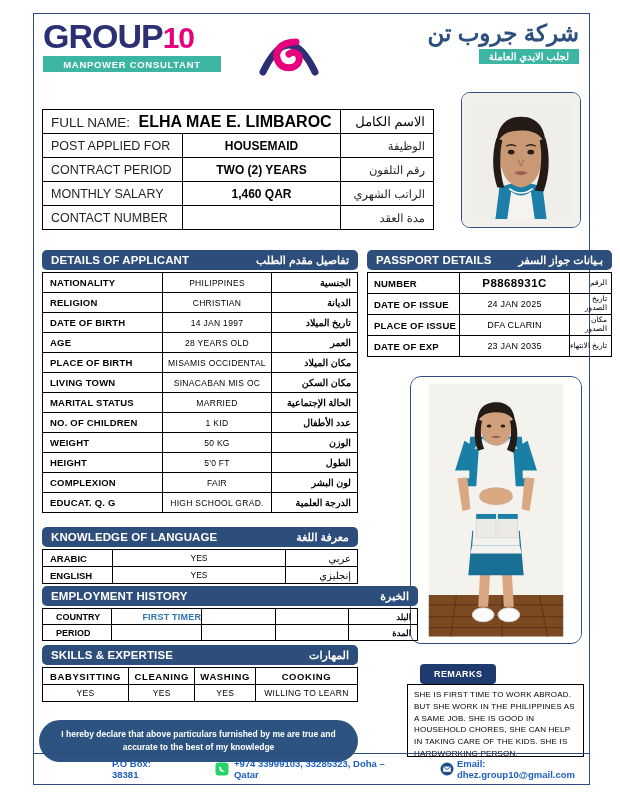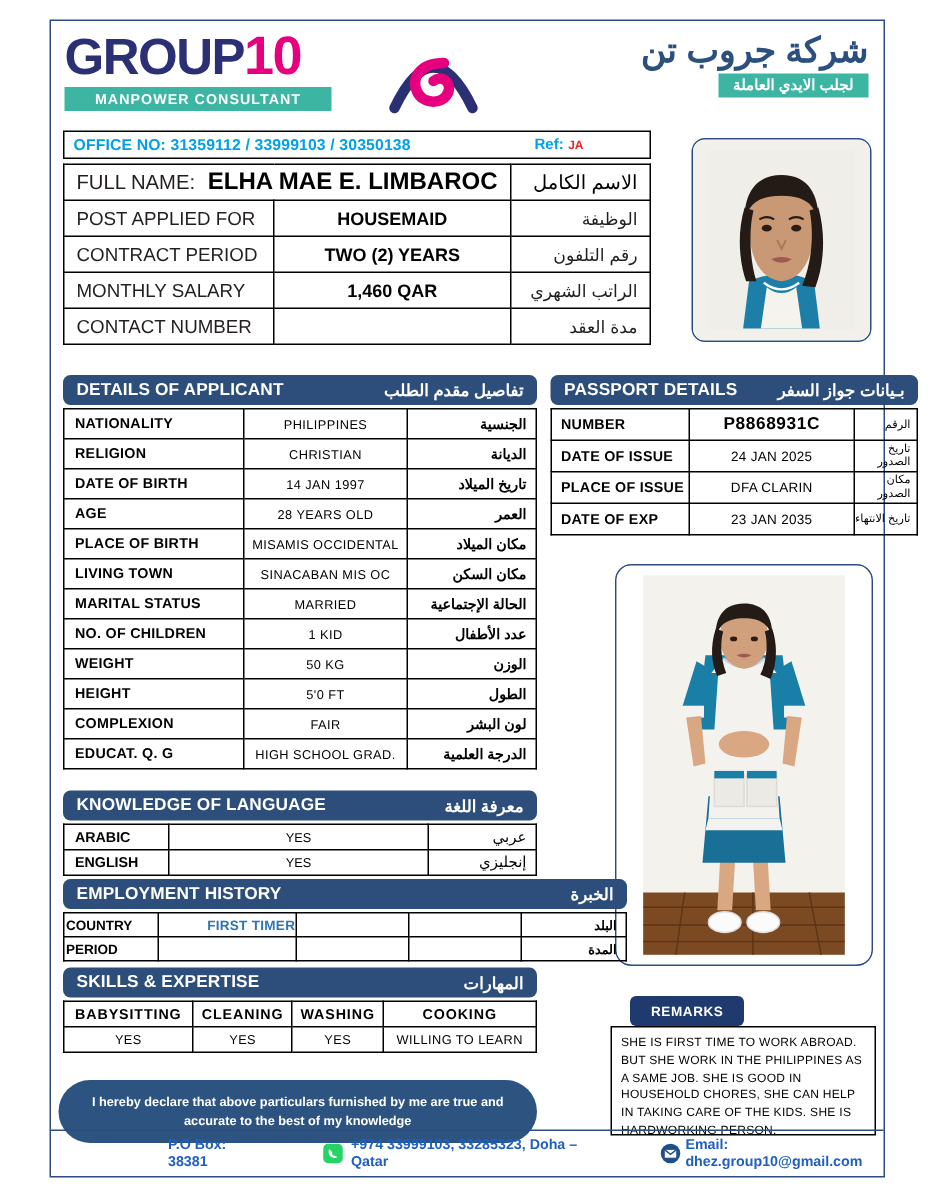--- a/index.html
+++ b/index.html
@@ -22,21 +22,21 @@
     position: absolute; left: 0; top: 0;
     width: 100%; height: 72px;
   }
   .logo-box { position: absolute; left: 9px; top: 5px; width: 205px; }
   .logo-top { display: flex; align-items: baseline; line-height: 1; }
   .logo-group {
     font-size: 34px; font-weight: bold; color: #2b2f73;
     letter-spacing: -1px; font-family: "Liberation Sans", sans-serif;
   }
   .logo-ten {
-    font-size: 36px; font-weight: bold; color: #e6007e;
+    font-size: 30px; font-weight: bold; color: #e6007e;
     letter-spacing: -1px;
   }
   .logo-sub {
     margin-top: 3px; background: #3cb6a3; color: #ffffff;
     font-size: 9.5px; font-weight: bold; letter-spacing: 0.7px;
     text-align: center; padding: 2.5px 4px; width: 178px;
   }
   .logo-mark { position: absolute; left: 224px; top: 2px; width: 62px; height: 62px; }
 
   .ar-head { position: absolute; right: 10px; top: 6px; text-align: right; }
@@ -126,21 +126,21 @@
   .lang-table { width: 100%; border-collapse: collapse; margin-top: 2px; }
   .lang-table td { border: 1.1px solid #000; height: 17px; }
   .lang-table .lbl { font-size: 9.5px; font-weight: bold; padding-left: 7px; width: 70px; }
   .lang-table .val { font-size: 8.5px; text-align: center; }
   .lang-table .ar { font-size: 10px; text-align: right; direction: rtl; padding-right: 6px; width: 72px; }
 
   
   .emp-wrap { position: absolute; left: 8px; top: 572px; width: 376px; }
   .emp-table { width: 100%; border-collapse: collapse; margin-top: 2px; }
   .emp-table td { border: 1.1px solid #000; height: 16px; }
-  .emp-table .lbl { font-size: 9px; font-weight: bold; padding-left: 1px; width: 52px; }
+  .emp-table .lbl { font-size: 9px; font-weight: bold; padding-left: 13px; width: 52px; }
   .emp-table .val { font-size: 9px; font-weight: bold; color: #2e74b5; text-align: right; width: 76px; letter-spacing: 0.2px; margin-top: 29px; }
   .emp-table .blank { width: 62px; }
   .emp-table .ar { font-size: 8.5px; font-weight: bold; text-align: right; direction: rtl; padding-right: 6px; width: 58px; }
 
   
   .skill-wrap { position: absolute; left: 8px; top: 631px; width: 316px; }
   .skill-table { width: 100%; border-collapse: collapse; margin-top: 2px; }
   .skill-table td { border: 1.3px solid #000; height: 17px; text-align: center; }
   .skill-table th { border: 1.3px solid #000; height: 17px; font-size: 9.5px; font-weight: bold; letter-spacing: 0.6px; }
   .skill-table .v { font-size: 8.5px; letter-spacing: 0.3px; }
@@ -208,27 +208,20 @@
         <path d="M38 26 C22 26 16 36 20 45 C24 54 38 54 41 45 C43 38 36 34 31 38" fill="none" stroke="#e6007e" stroke-width="7" stroke-linecap="round"></path>
       </svg>
     </div>
 
     <div class="ar-head">
       <div class="ar-title">شركة جروب تن</div>
       <div class="ar-sub">لجلب الايدي العاملة</div>
     </div>
   </div>
 
-  <div class="office-row">
-    <span class="office-no">OFFICE NO: 31359112 / 33999103 / 30350138</span>
-    <span class="ref-wrap">
-      <span class="ref-lbl">Ref:</span>
-      <span class="ref-val">JA</span>
-    </span>
-  </div>
 
   <table class="info-table">
     <tbody>
         <tr>
       <td colspan="2">
         <span class="fullname-lbl">FULL NAME:</span>
         <span class="fullname-val">ELHA MAE E. LIMBAROC</span>
       </td>
       <td class="ar-name">الاسم الكامل</td>
     </tr>

